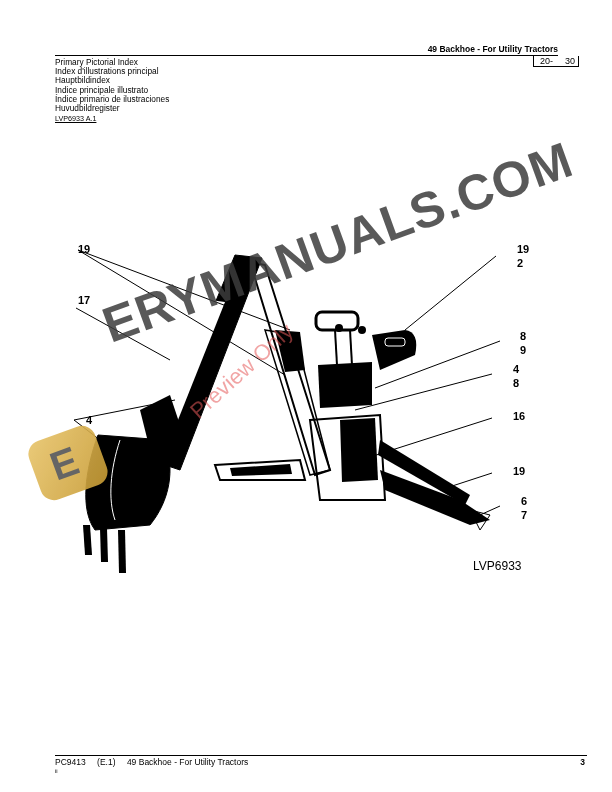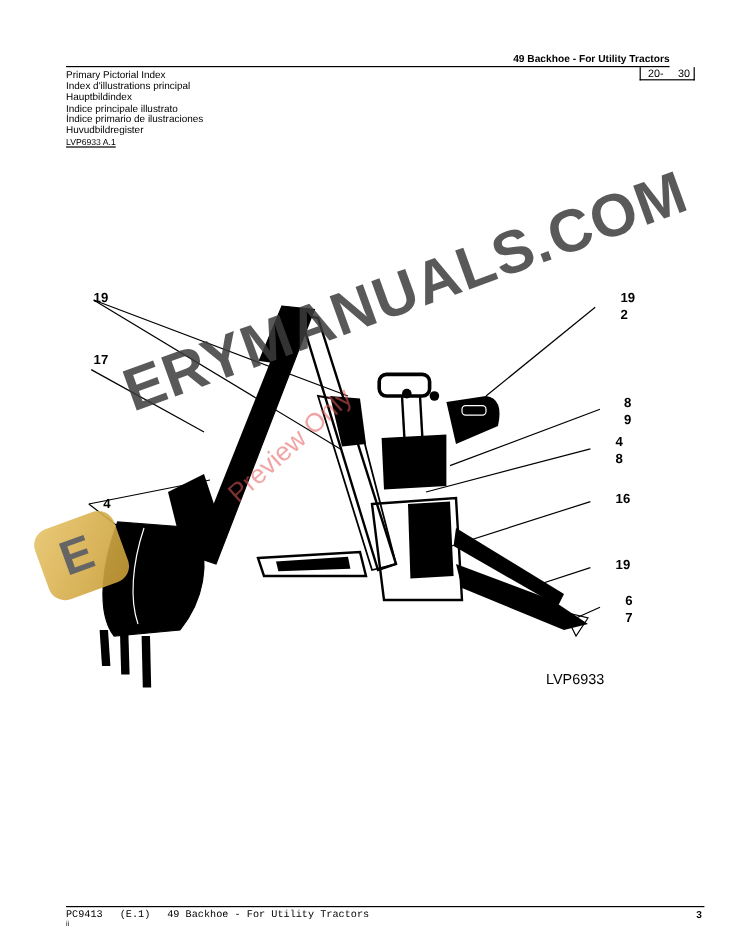--- a/index.html
+++ b/index.html
@@ -5,23 +5,23 @@
   html,body{margin:0;padding:0;background:#fff;}
   body{width:612px;height:792px;position:relative;overflow:hidden;font-family:"Liberation Sans",sans-serif;color:#000;}
   .hdr-rule{position:absolute;left:55px;top:55px;width:503px;height:1px;background:#000;}
   .hdr-title{position:absolute;right:54px;top:44px;font-size:8.5px;font-weight:bold;}
   .page-box{position:absolute;left:533px;top:56px;width:44px;height:10px;border:1px solid #000;border-top:none;font-size:9px;}
   .page-box span{position:absolute;top:0;}
   .idx{position:absolute;left:55px;top:58px;font-size:8.3px;font-weight:normal;line-height:9.2px;}
   .code{position:absolute;left:55px;top:114px;font-size:7.2px;text-decoration:underline;}
   .illus{position:absolute;left:0;top:0;}
   .callout{position:absolute;font-size:11px;font-weight:bold;margin-left:20px;}
-  .fig-code{position:absolute;left:455px;top:559px;font-size:12px;text-align:right;}
+  .fig-code{position:absolute;left:473px;top:559px;font-size:12px;text-align:right;}
   .ftr-rule{position:absolute;left:55px;top:755px;width:532px;height:1px;background:#000;}
-  .ftr{position:absolute;left:55px;top:757px;font-size:8.5px;font-family:Liberation Mono, monospace;}
+  .ftr{position:absolute;left:55px;top:757px;font-size:8.5px;}
   .ftr span{margin-right:9px;}
   .ftr-sub{position:absolute;left:55px;top:768px;font-size:6px;}
   .ftr-page{position:absolute;right:27px;top:757px;font-size:8.5px;font-weight:bold;}
   .wm-text{position:absolute;left:95px;top:300px;font-size:50px;font-weight:bold;color:rgba(60,60,60,0.85);transform:rotate(-20deg);transform-origin:left top;letter-spacing:1px;white-space:nowrap;}
   .wm-prev{position:absolute;left:185px;top:405px;font-size:22px;color:rgba(230,90,90,0.55);transform:rotate(-42deg);transform-origin:left top;white-space:nowrap;}
   .wm-logo{position:absolute;left:33px;top:432px;width:70px;height:62px;border-radius:14px;background:linear-gradient(135deg,#e8c46a,#c79b33);opacity:.9;transform:rotate(-20deg);}
   .wm-logo .e{position:absolute;left:18px;top:8px;font-size:40px;font-weight:bold;color:#555;}
 </style>
 </head>
 <body>

